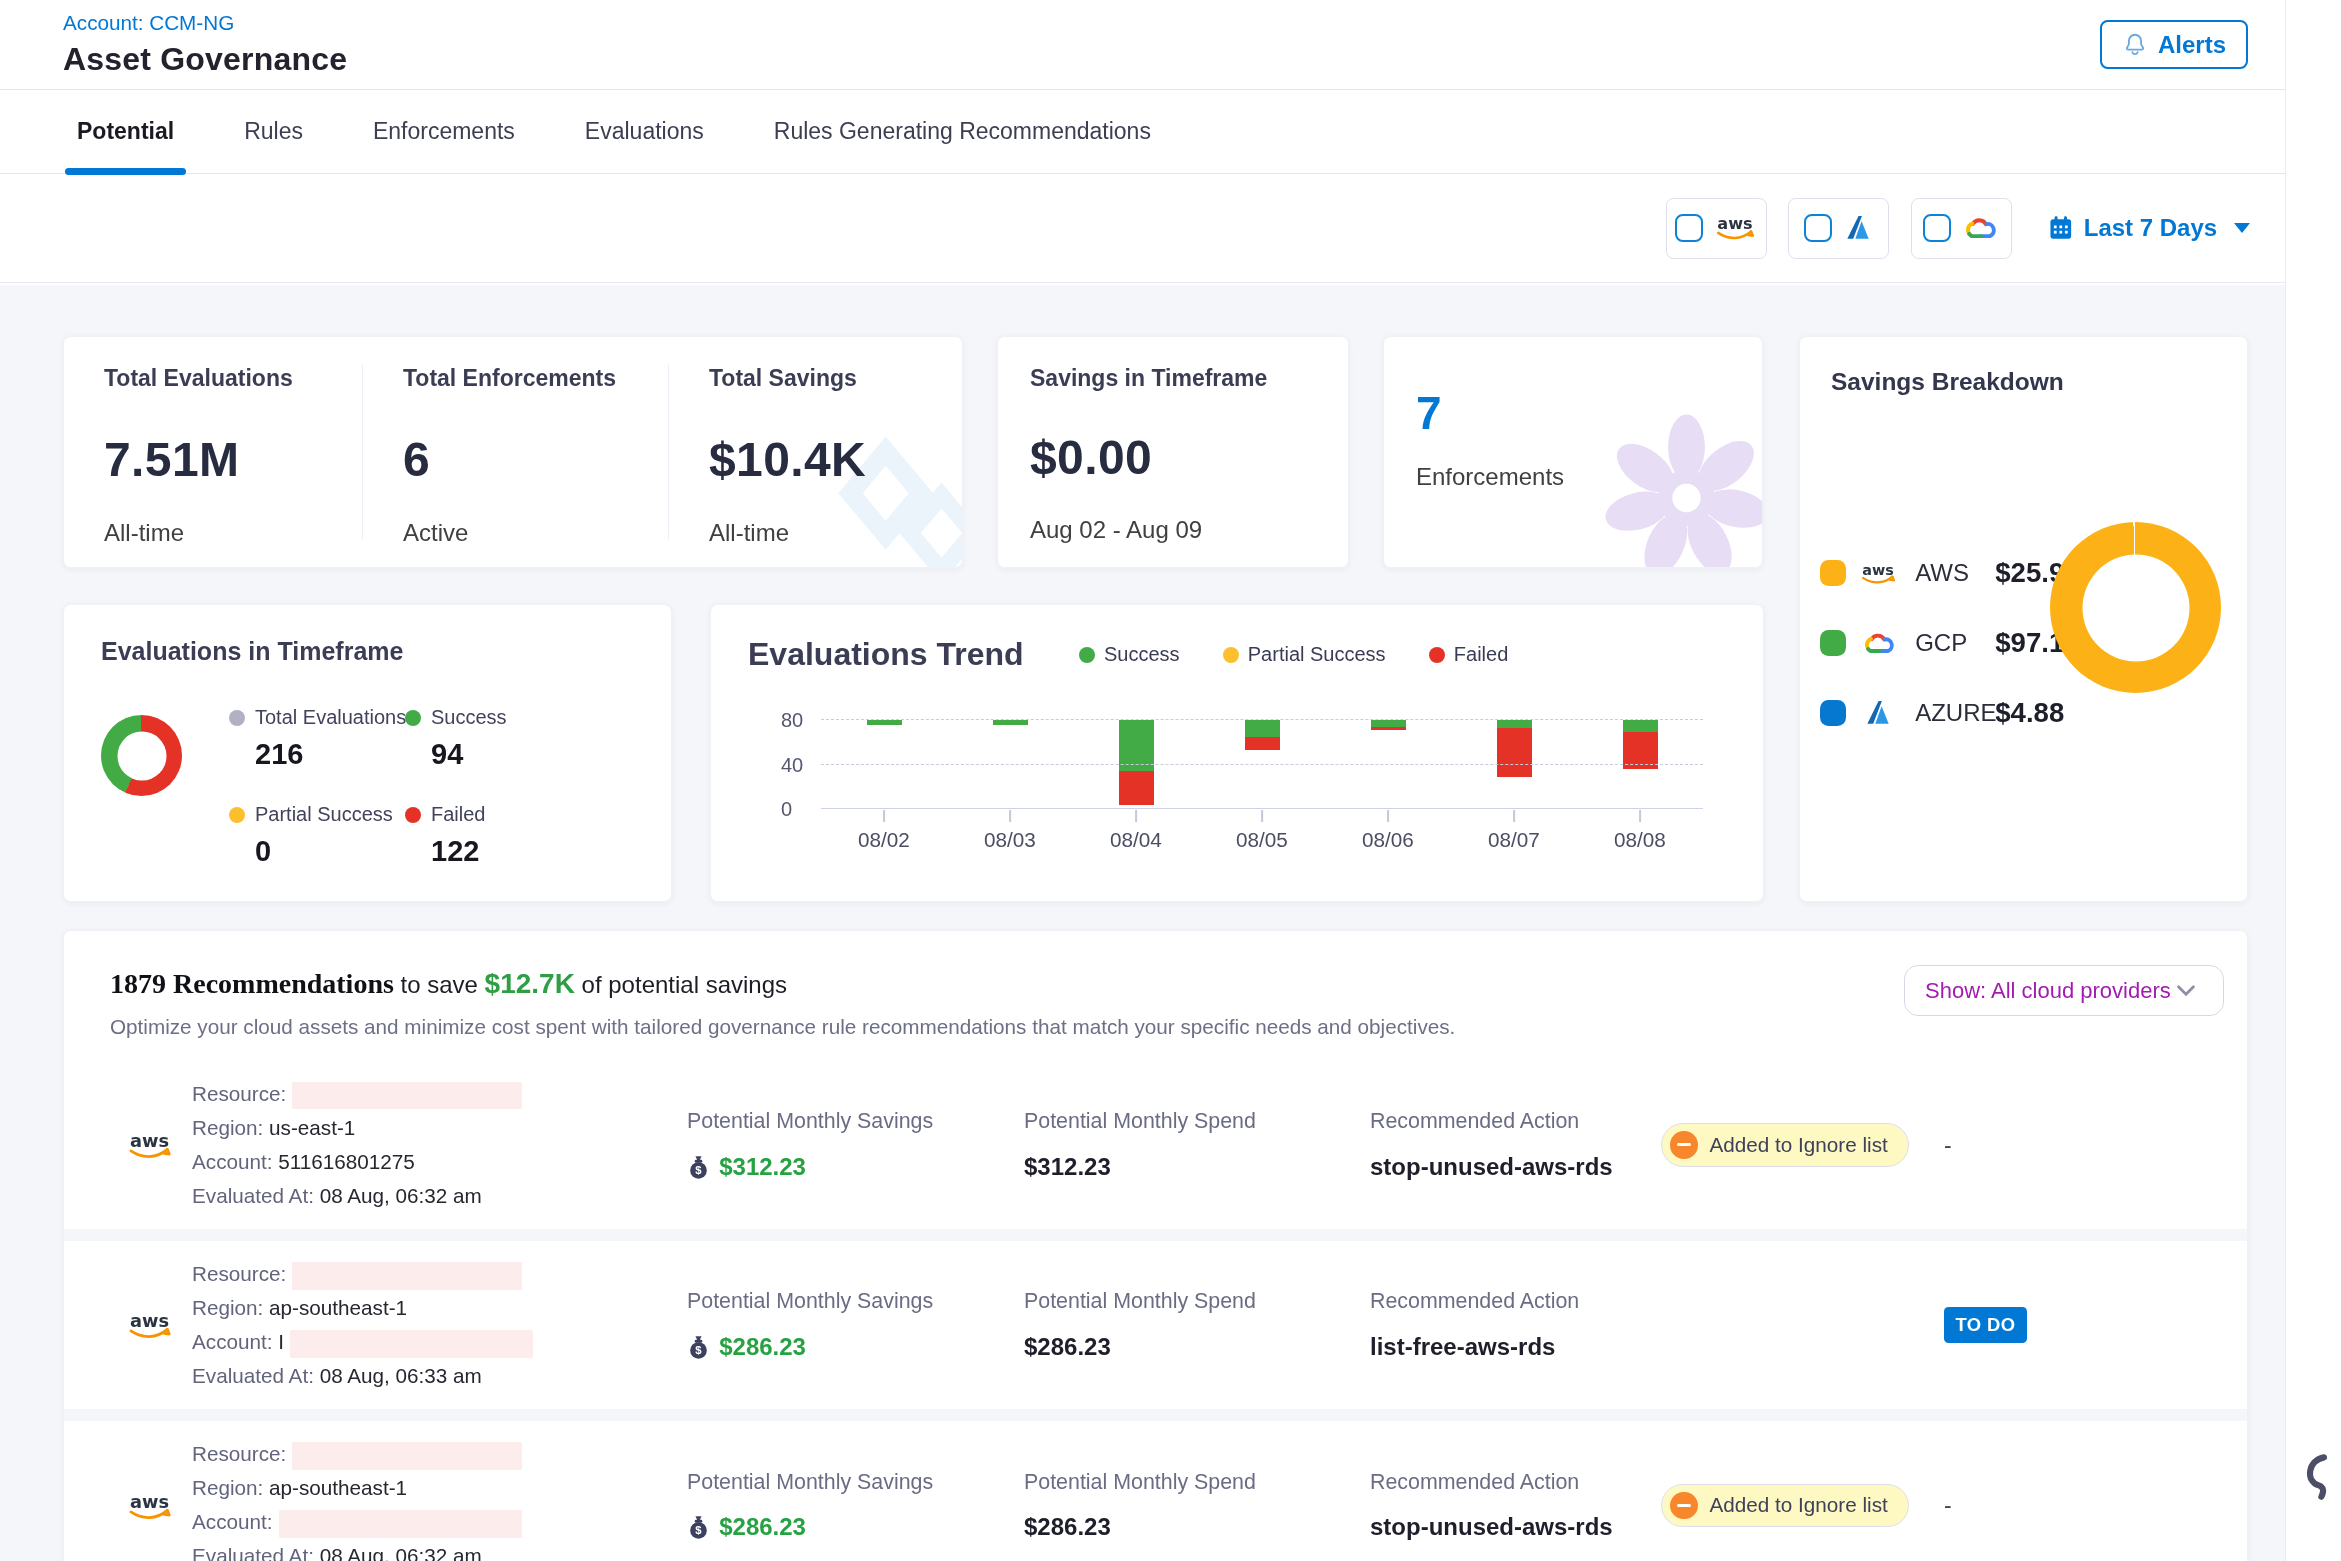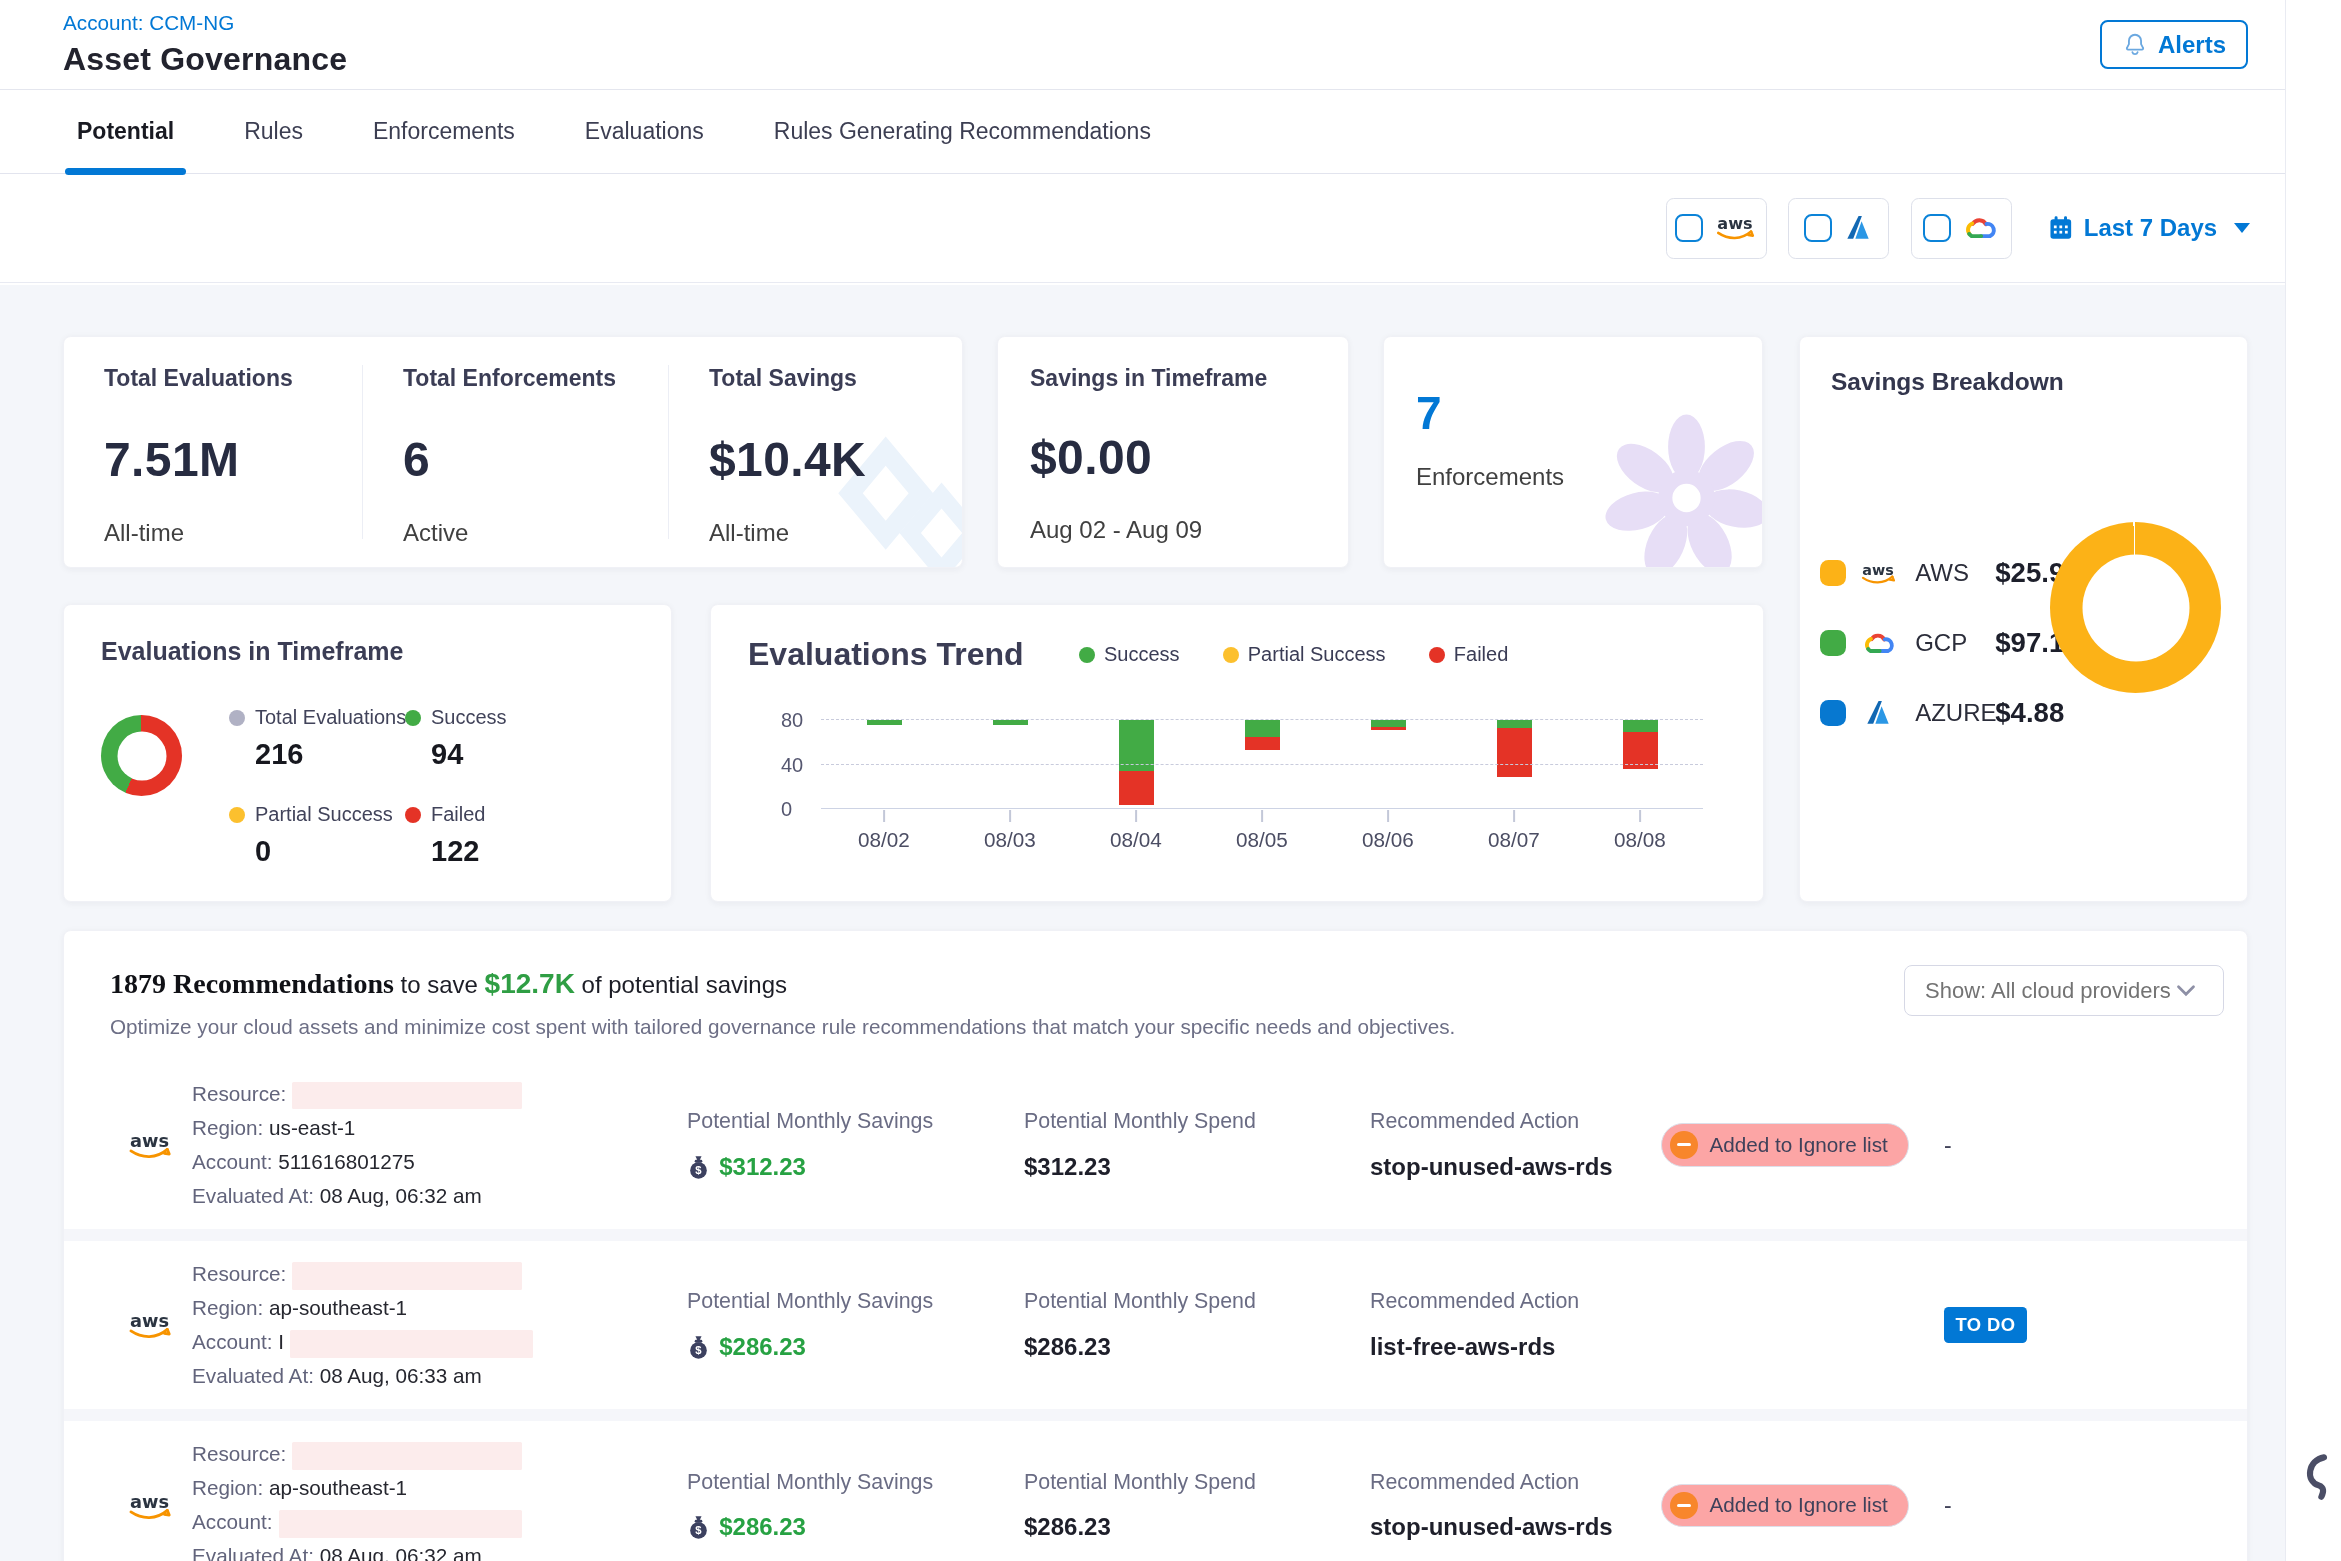--- a/index.html
+++ b/index.html
@@ -110,41 +110,41 @@
   .bar-label { font-size:20.7px; color:#4b4d63; margin-top:6.9px; white-space:nowrap; }
 
   
   .rec-card { width:2185px; height:634px; margin-top:28px; overflow:hidden; border-radius:7.7px 7.7px 0 0; }
   .rec-head { padding:37px 46px 0 46px; position:relative; height:130px; }
   .rec-title { font-size:24px; color:#1c1d26; }
   .rec-title .b { font-size:28px; font-weight:bold; color:#101116;font-family:Liberation Serif, serif; }
   .rec-title .green { font-size:28px; font-weight:bold; color:#2f9e44; }
   .rec-sub { font-size:20.7px; color:#6d6f86; margin-top:15.3px; }
   .show-select { position:absolute; right:23px; top:34px; width:320px; height:51px; border:1.5px solid #d6d8e5;
-    border-radius:8px; background:#fff; display:flex; align-items:center; justify-content:space-between;
-    padding:0 27px 0 20px; font-size:22px; color:#737373; cursor:pointer; }
+    border-radius:14px; background:#fff; display:flex; align-items:center; justify-content:space-between;
+    padding:0 27px 0 20px; font-size:22px; color:#a21caf; cursor:pointer; }
 
   .rec-row { display:flex; align-items:center; min-height:168px; padding:15.3px 0 15.3px 61px; background:#fff; }
   .rec-sep { height:12.2px; background:#f5f6fa; }
   .rec-logo { width:67px; flex:none; margin-top:4.6px; }
   .rec-left { flex:0 0 495px; font-size:20.7px; line-height:34px; }
   .flabel { color:#62647c; }
   .fval { color:#26272f; }
   .redact { display:inline-block; vertical-align:middle; height:27.6px; background:#fcecec;
     border-radius:1.5px; margin-left:6.1px; }
   .r300 { width:230px; } .r318 { width:243px; }
   .rcol { }
   .col-savings { flex:0 0 337px; } .col-spend { flex:0 0 346px; } .col-action { flex:0 0 291px; }
   .col-status { flex:0 0 283px; } .col-tail { flex:1; }
   .rcol-lbl { font-size:21.4px; color:#6a6c84; }
   .rcol-val { font-size:24px; font-weight:bold; color:#1e1f2a; margin-top:18.4px; display:flex;
     align-items:center; gap:9.2px; }
   .rcol-val.money-green { color:#27a243; }
   .ignore-pill { display:inline-flex; align-items:center; gap:11.5px; border:1.5px solid #dcdfe9;
-    background:#fca5a5; border-radius:765px; padding:6.9px 20px 6.9px 8.4px; cursor:pointer; }
+    background:#fef9c3; border-radius:765px; padding:6.9px 20px 6.9px 8.4px; cursor:pointer; }
   .minus-circle { width:27.6px; height:27.6px; border-radius:50%; background:#f8862b; position:relative; flex:none; }
   .minus-circle::after { content:""; position:absolute; left:6.9px; top:12.2px; width:13.8px; height:3.1px;
     background:#fff; border-radius:1.5px; }
   .ignore-lbl { font-size:20.7px; color:#3f415a; white-space:nowrap; }
   .todo-badge { display:inline-block; background:#0278d5; color:#fff; font-size:18.4px; font-weight:bold;
     letter-spacing:0.4px; border-radius:4.6px; padding:6.9px 11.5px; }
   .tail-dash { font-size:23px; color:#42445a; }
 
   
   .gutter { position:absolute; top:0; left:2285px; width:57px; height:1561px; background:#fff;

